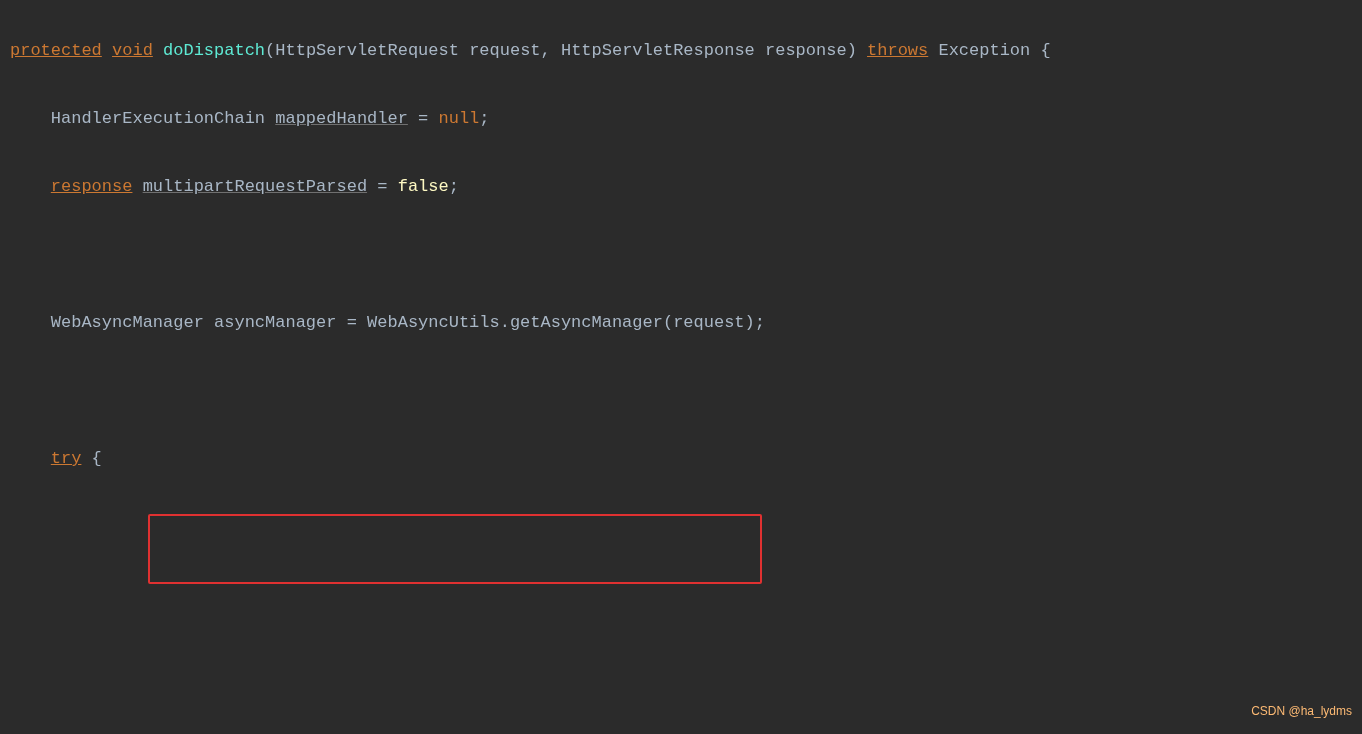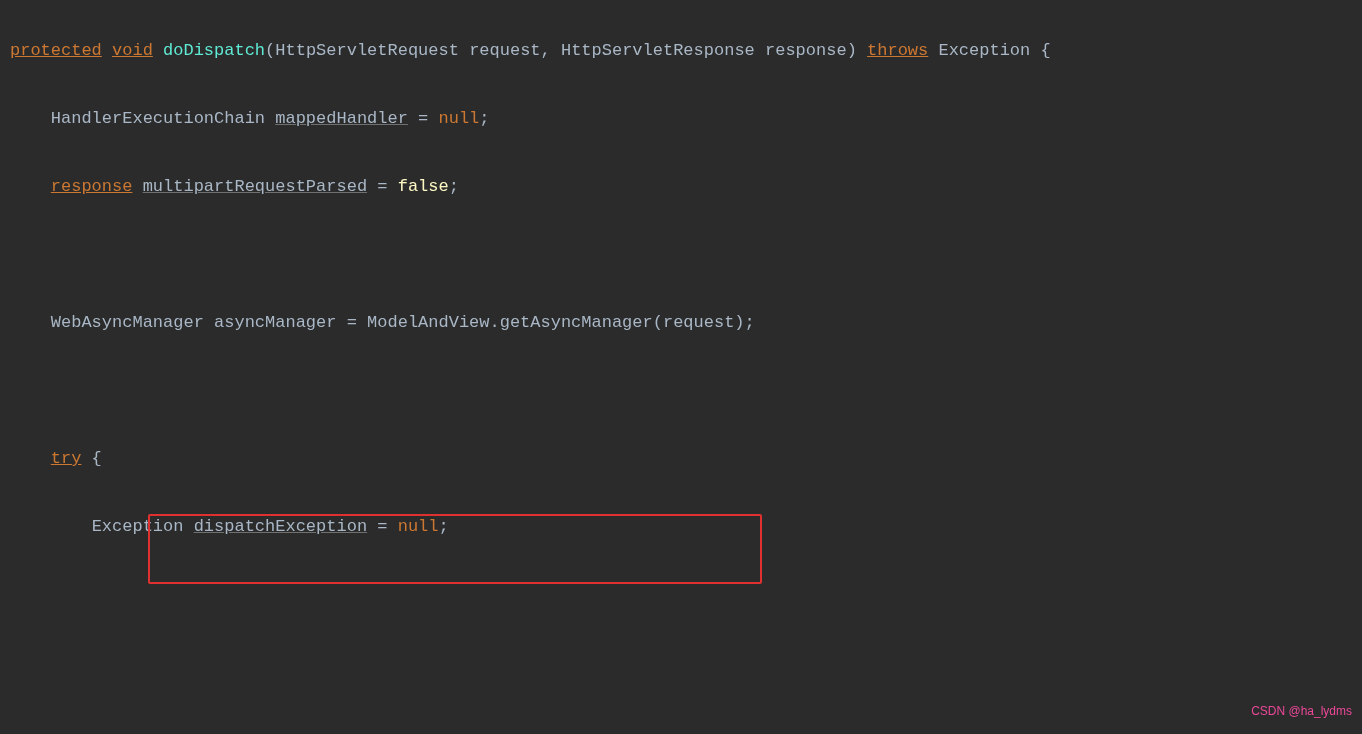--- a/index.html
+++ b/index.html
@@ -34,38 +34,37 @@
     .red-box {
       position: absolute;
       border: 2.5px solid #e03131;
       border-radius: 2px;
       pointer-events: none;
     }
     .watermark {
       position: absolute;
       right: 10px;
       bottom: 6px;
-      color: #ec4899;
+      color: #fdba74;
       font-size: 12px;
       font-family: Arial, sans-serif;
     }
     .line { display: block; }
   </style>
 </head>
 <body>
 
 <div class="code-container">
 <span class="line"><span class="keyword">protected</span> <span class="keyword">void</span> <span class="method-name">doDispatch</span><span class="punct">(</span><span class="type">HttpServletRequest</span> <span class="param">request</span><span class="punct">, </span><span class="type">HttpServletResponse</span> <span class="param">response</span><span class="punct">) </span><span class="keyword">throws</span> <span class="type">Exception</span> <span class="punct">{</span></span>
 <span class="line">    <span class="type">HandlerExecutionChain</span> <span class="underline">mappedHandler</span><span> = </span><span class="null-kw">null</span><span class="punct">;</span></span>
 <span class="line">    <span class="keyword">response</span> <span class="underline">multipartRequestParsed</span><span> = </span><span class="false-kw">false</span><span class="punct">;</span></span>
 <span class="line"> </span>
-<span class="line">    <span class="type">WebAsyncManager</span> <span>asyncManager</span><span> = </span><span>ModelAndView</span><span>.</span><span class="static-method">getAsyncManager</span><span class="punct">(</span><span>request</span><span class="punct">);</span></span>
+<span class="line">    <span class="type">WebAsyncManager</span> <span>asyncManager</span><span> = </span><span>WebAsyncUtils</span><span>.</span><span class="static-method">getAsyncManager</span><span class="punct">(</span><span>request</span><span class="punct">);</span></span>
 <span class="line"> </span>
 <span class="line">    <span class="keyword">try</span><span class="punct"> {</span></span>
-<span class="line">        <span class="type">Exception</span> <span class="underline">dispatchException</span><span> = </span><span class="null-kw">null</span><span class="punct">;</span></span>
 <span class="line"> </span>
 
 
 
 
 
 
 
 
 

